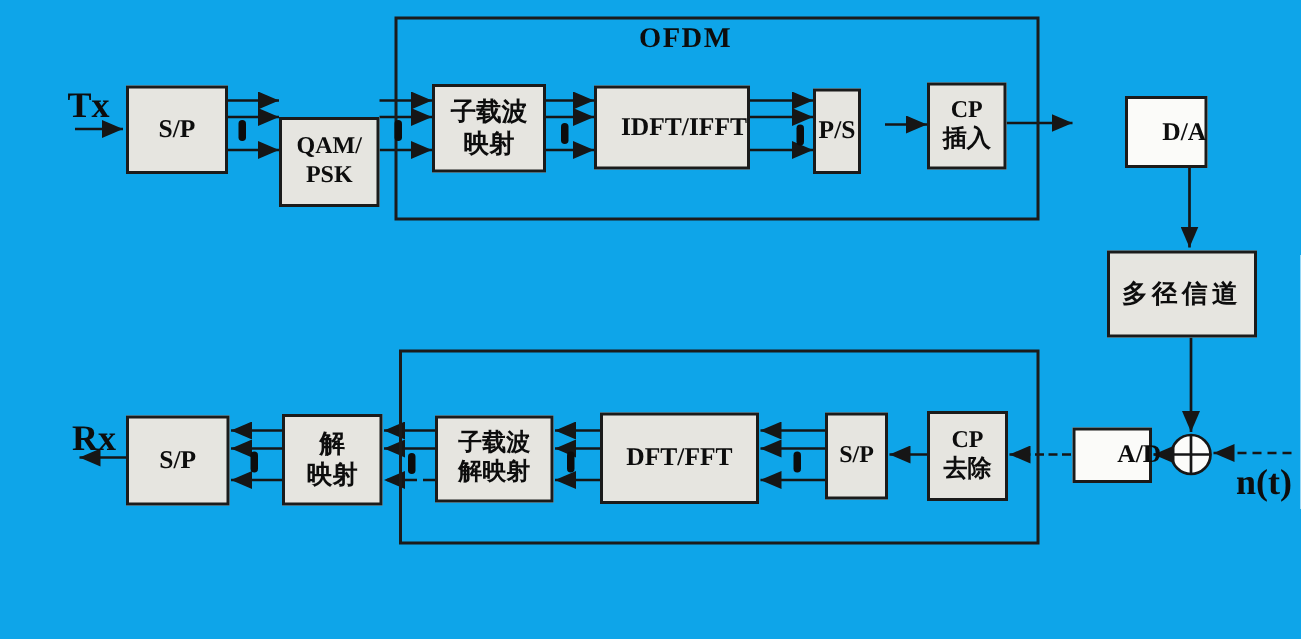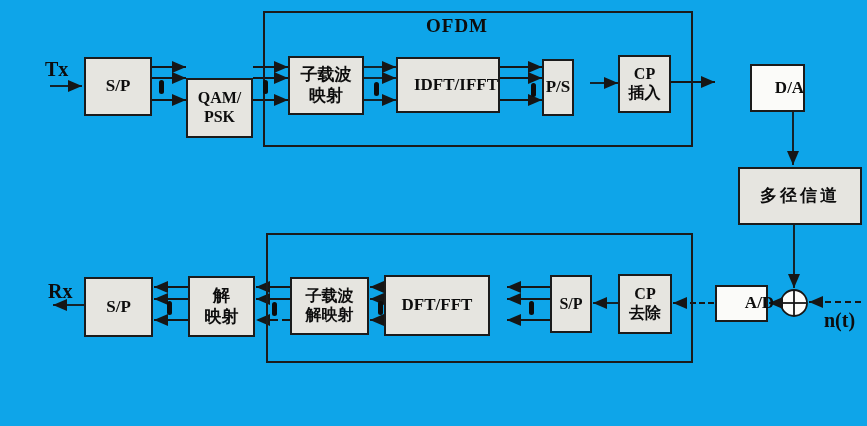--- a/index.html
+++ b/index.html
@@ -18,21 +18,21 @@
   }
   .box{
     position:absolute;z-index:3;border:2px solid #1b1b1b;background:#e6e5e0;
     box-sizing:border-box;display:flex;flex-direction:column;align-items:center;
     justify-content:center;text-align:center;font-weight:bold;font-size:17px;
     line-height:1.18;white-space:nowrap;
   }
   .box.white{background:#fbfbf9;}
   .box.wide{letter-spacing:3px;}
   .flabel{
-    position:absolute;z-index:3;font-weight:bold;font-size:20px;white-space:pre;
+    position:absolute;z-index:3;font-weight:bold;font-size:24px;white-space:pre;
   }
   .msmark{
     position:absolute;z-index:4;width:5px;height:14px;background:#0c0c0c;
     border-radius:2.5px;
   }
   .caption{
     position:absolute;z-index:3;font-weight:bold;font-size:18px;letter-spacing:1px;
     white-space:pre;
   }
 </style>
@@ -176,40 +176,40 @@
 
   <div class="box" style="left:618px;top:55px;width:53px;height:58px;font-size:16px;">
     <span>CP</span>
     <span>插入</span>
   </div>
 
   <div class="box white" style="left:750px;top:64px;width:55px;height:48px;padding-left:24px;">
     <span>D/A</span>
   </div>
 
-  <div class="box wide" style="left:738px;top:167px;width:124px;height:58px;">
+  <div class="box wide" style="left:738px;top:167px;width:100px;height:58px;">
     <span>多径信道</span>
   </div>
 
   <div class="flabel" style="left:824px;top:309px;">n(t)</div>
 
   <div class="box white" style="left:715px;top:285px;width:53px;height:37px;padding-left:36px;">
     <span>A/D</span>
   </div>
 
   <div class="box" style="left:618px;top:274px;width:54px;height:60px;font-size:16px;">
     <span>CP</span>
     <span>去除</span>
   </div>
 
   <div class="box" style="left:550px;top:275px;width:42px;height:58px;font-size:16px;">
     <span>S/P</span>
   </div>
 
-  <div class="box" style="left:384px;top:275px;width:106px;height:61px;">
+  <div class="box" style="left:400px;top:275px;width:106px;height:61px;">
     <span>DFT/FFT</span>
   </div>
 
   <div class="box" style="left:290px;top:277px;width:79px;height:58px;font-size:16px;">
     <span>子载波</span>
     <span>解映射</span>
   </div>
 
   <div class="box" style="left:188px;top:276px;width:67px;height:61px;">
     <span>解</span>

